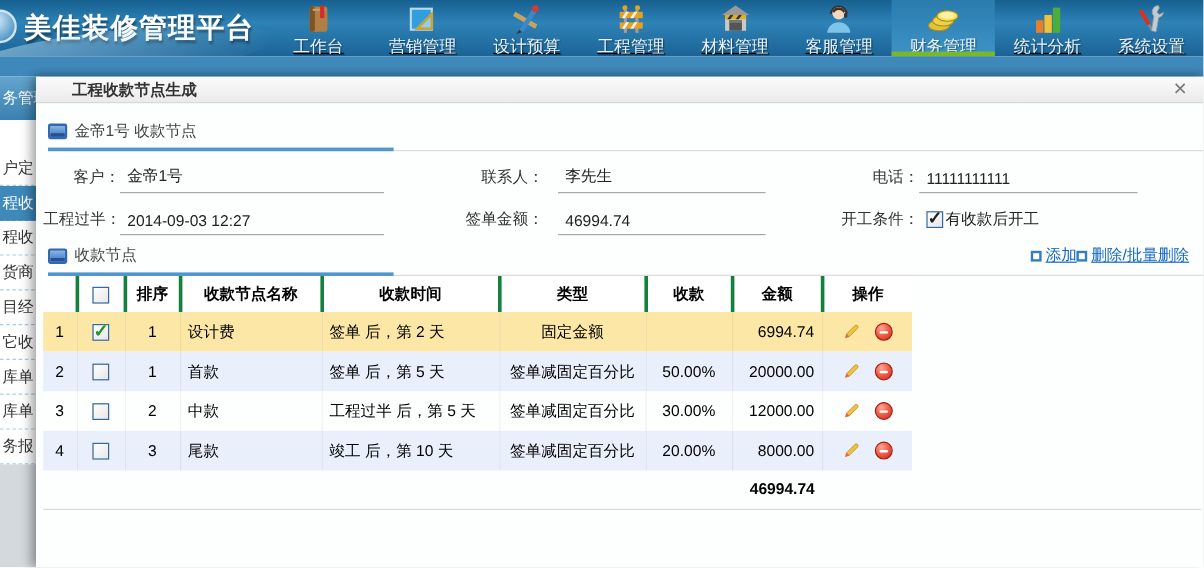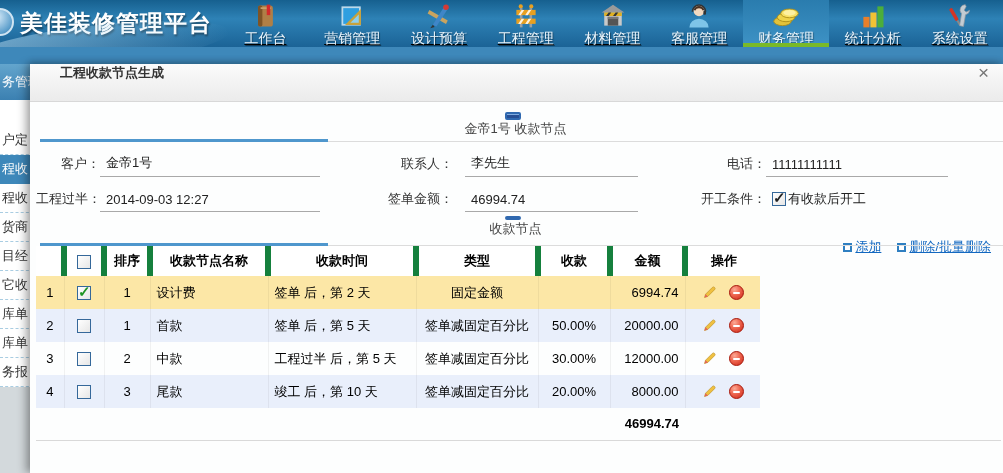--- a/index.html
+++ b/index.html
@@ -59,38 +59,38 @@
   }
   .sb-item.active { background:#3e88ba; color:#fff; border-bottom-color:#3e88ba; }
   .sb-footer { height:86px; background:#d3d9dc; }
 
   
   .modal {
     position:absolute; top:64px; left:30px; width:973px; height:409px; background:#fdfefe;
     box-shadow:-5px 0 8px rgba(0,0,0,.28), 0 -3px 6px rgba(0,0,0,.15);
   }
   .modal-header {
-    height:38px; display:flex; padding:0 12px 0 30px;
+    height:22px; display:flex; align-items:center; padding:0 12px 0 30px;
     background:linear-gradient(180deg,#fbfbfb 0%,#ebebeb 100%);
     border-bottom:1px solid #d8d8d8;
   }
   .modal-title { flex:1; font-size:13px; font-weight:bold; color:#333; }
   .modal-close { font-size:19px; color:#777; line-height:18px; cursor:pointer; padding:0 2px; }
 
   .modal-body { padding:8px 0 0 6px; }
 
   
-  .section-head { display:flex; align-items:center; height:26px; margin:2px 12px 0 4px;flex-direction:column; }
+  .section-head { display:flex; align-items:center; height:26px; margin:2px 12px 0 4px; }
   .mon-icon {
     width:16px; height:13px; margin-right:6px; border:2px solid #3069b0; border-radius:2px;
     background:linear-gradient(180deg,#8ab4e4 0%,#3a74c0 100%);
     box-shadow:inset 0 -3px 0 #274f94;
   }
   .section-title { font-size:13px; color:#444; }
-  .section-links { margin-left:auto; display:flex; gap:16px; align-items:center;justify-content:flex-end; }
+  .section-links { margin-left:auto; display:flex; align-items:center;justify-content:flex-end; }
   .tool-link { display:flex; align-items:center; gap:3px; color:#1368c0; font-size:13px; text-decoration:underline; cursor:pointer; white-space:nowrap; }
   .link-sq { width:9px; height:9px; border:2px solid #2f7fc1; background:#fff; display:inline-block; }
   .section-rule { position:relative; height:4px; margin:0 0 0 4px; border-bottom:1px solid #dcdcdc; }
   .section-rule::before { content:""; position:absolute; left:0; bottom:-1px; width:288px; height:3px; background:#4f97cd; }
 
   
   .form-grid { display:grid; grid-template-columns:312px 330px 1fr; row-gap:13px; margin:12px 0 4px 0; }
   .field { display:flex; align-items:flex-end; }
   .field .lab { text-align:right; font-size:13px; color:#333; padding-bottom:4px; white-space:nowrap; flex:0 0 auto; }
   .field .val { flex:1; border-bottom:1px solid #a9a9a9; font-size:13px; color:#222; padding:0 0 4px 6px; min-height:18px; white-space:nowrap; }
@@ -115,21 +115,21 @@
 
   
   .grid-table { border-collapse:collapse; table-layout:fixed; width:724px; margin-left:0; }
   .grid-table col.c0 { width:28px; }  .grid-table col.c1 { width:40px; }
   .grid-table col.c2 { width:46px; }  .grid-table col.c3 { width:118px; }
   .grid-table col.c4 { width:148px; } .grid-table col.c5 { width:122px; }
   .grid-table col.c6 { width:72px; }  .grid-table col.c7 { width:75px; }
   .grid-table col.c8 { width:75px; }
   .grid-table th {
     height:30px; font-size:13px; font-weight:bold; color:#000; text-align:center;
-    border-right:6px solid #15803d; background:#fff; padding:0 4px;
+    border-right:3px solid #15803d; background:#fff; padding:0 4px;
   }
   .grid-table td {
     height:33px; font-size:13px; color:#000; padding:0 6px;
     border-right:1px solid rgba(0,0,0,.05);
   }
   .grid-table th:last-child, .grid-table td:last-child { border-right:none; }
   td.a-c { text-align:center; } td.a-l { text-align:left; } td.a-r { text-align:right; }
   tr.sel td { background:#fce7a6; }
   tr.alt td { background:#e9effb; }
   .ops { display:flex; align-items:center; justify-content:center; gap:12px; }

